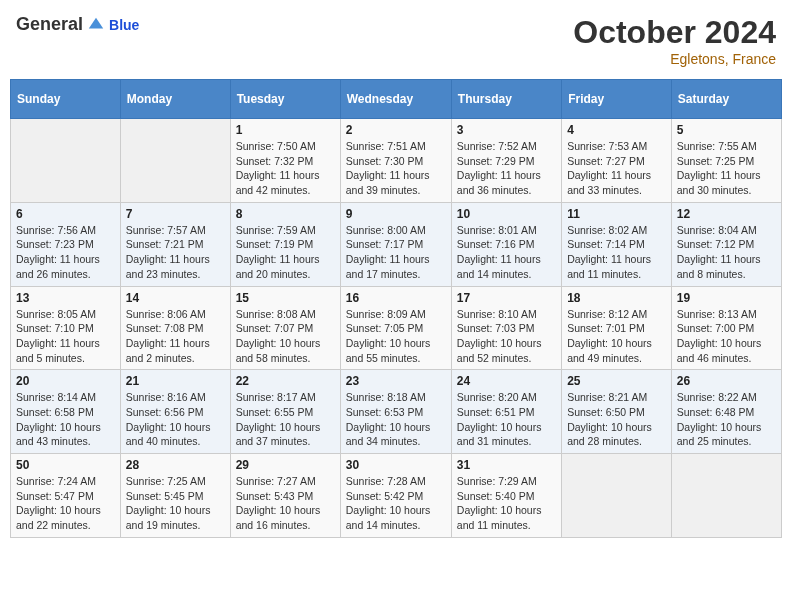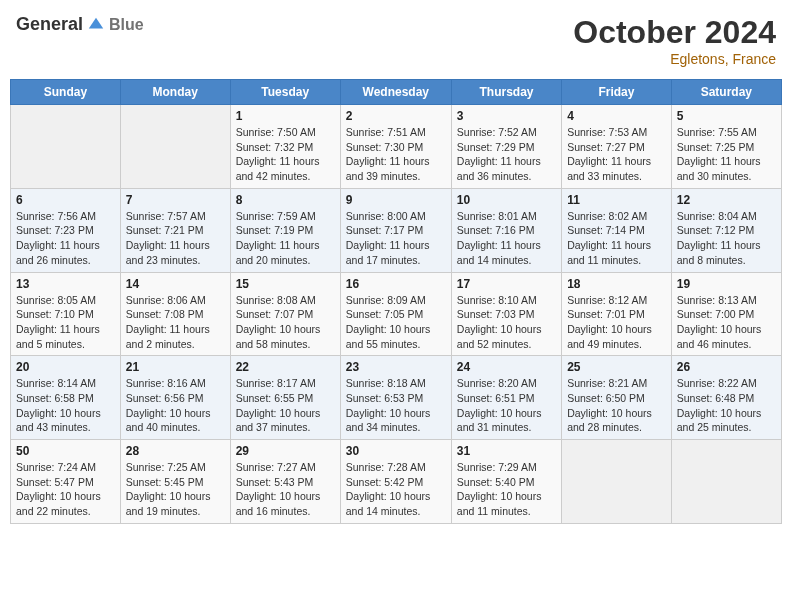--- a/index.html
+++ b/index.html
@@ -21,23 +21,23 @@
       display: flex;
       align-items: center;
       gap: 2px;
     }
     .logo-text-general {
       font-size: 18px;
       font-weight: bold;
       color: #333;
     }
     .logo-text-blue {
-      font-size: 16px;
-      font-weight: bold;
-      color: #737373;
+      font-size: 14px;
+      font-weight: bold;
+      color: #1d4ed8;
     }
     .logo-icon {
       width: 18px;
       height: 18px;
       margin-left: 2px;
     }
     .title-block {
       text-align: right;
     }
     .month-title {
@@ -50,22 +50,22 @@
       color: #a16207;
     }
     .calendar {
       width: 100%;
       border-collapse: collapse;
       font-size: 11px;
     }
     .calendar thead tr th {
       background-color: #4a86c8;
       color: #fff;
-      text-align: center;
-      padding: 5px 6px;
+      text-align: left;
+      padding: 12px 6px;
       font-size: 12px;
       font-weight: bold;
       border: 1px solid #3a76b8;
     }
     .calendar tbody tr td {
       border: 1px solid #ccc;
       vertical-align: top;
       padding: 4px 5px;
       width: 113px;
       min-height: 70px;

